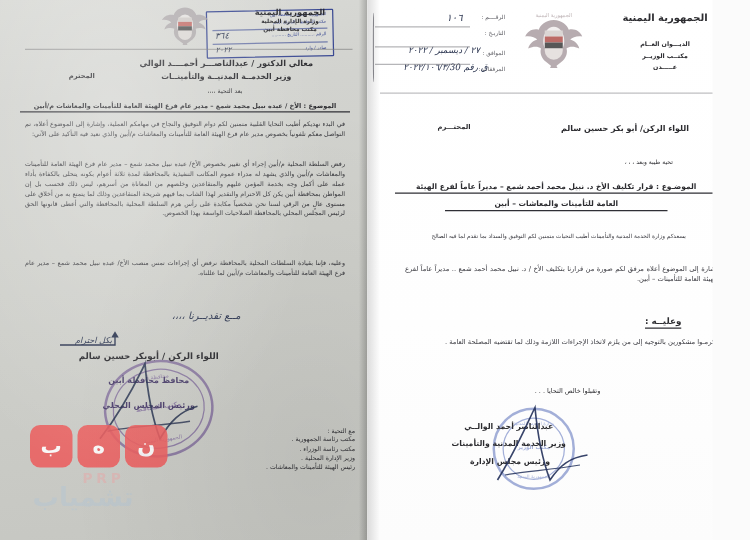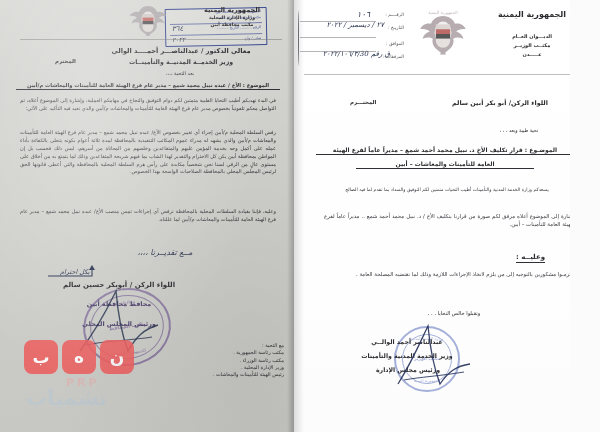--- a/index.html
+++ b/index.html
@@ -168,21 +168,21 @@
     <div class="left-edge-shadow"></div>
   </div>
 
   <div class="doc-right">
     <div class="right-left-shadow"></div>
 
     <div style="position:absolute;left:6px;top:10px;width:104px;height:56px;">
       <div style="position:absolute;right:0;top:2px;font-size:4.6px;color:#59595f;">الرقــــم :</div>
       <div class="hand" style="position:absolute;right:34px;top:0;font-size:8px;">١٠٦</div>
       <div style="position:absolute;right:0;top:15px;font-size:4.6px;color:#59595f;">التاريـخ :</div>
-      <div class="hand" style="position:absolute;right:20px;top:11px;font-size:7px;">٢٧ / ديسمبر / ٢٠٢٢</div>
+      <div class="hand" style="position:absolute;right:20px;top:26px;font-size:7px;">٢٧ / ديسمبر / ٢٠٢٢</div>
       <div style="position:absolute;right:0;top:31px;font-size:4.6px;color:#59595f;">الموافق :</div>
       <div style="position:absolute;right:0;top:44px;font-size:4.6px;color:#59595f;">المرفقات :</div>
       <div class="hand" style="position:absolute;right:14px;top:40px;font-size:7px;">ق رقم ٢٠٢٢/١٠٦/٣/30</div>
       <div style="position:absolute;left:-2px;top:0;width:2px;height:56px;border-left:1px solid #6b6b72;border-radius:40%;"></div>
       <div style="position:absolute;left:0;right:28px;top:11px;height:1px;background:#6b6b72;opacity:.5;"></div>
       <div style="position:absolute;left:0;right:28px;top:27px;height:1px;background:#6b6b72;opacity:.5;"></div>
       <div style="position:absolute;left:0;right:28px;top:41px;height:1px;background:#6b6b72;opacity:.5;"></div>
     </div>
 
     <div class="emblem" style="left:125px;top:4px;">
@@ -200,21 +200,21 @@
       </svg>
     </div>
 
     <div class="blk hdr-line ar" style="left:176px;top:10px;width:124px;text-align:center;font-size:8px;">الجمهورية اليمنية</div>
     <div class="blk hdr-line ar" style="left:176px;top:33px;width:124px;text-align:center;font-size:5px;">الديـــوان العــام</div>
     <div class="blk hdr-line ar" style="left:176px;top:42px;width:124px;text-align:center;font-size:5px;">مكتــب الوزيــر</div>
     <div class="blk hdr-line ar" style="left:176px;top:51px;width:124px;text-align:center;font-size:5px;">عـــــدن</div>
 
     <div class="rule" style="left:10px;top:74px;width:288px;background:#8a8a90;"></div>
 
-    <div class="blk ar" style="left:120px;top:99px;width:172px;text-align:center;font-size:6.4px;font-weight:bold;">اللواء الركن/ أبو بكر أبين سالم</div>
+    <div class="blk ar" style="left:120px;top:99px;width:172px;text-align:center;font-size:6.4px;font-weight:bold;">اللواء الركن/ أبو بكر حسين سالم</div>
     <div class="blk ar" style="left:56px;top:99px;font-size:5.4px;font-weight:bold;">المحتـــرم</div>
 
     <div class="blk ar" style="left:170px;top:128px;width:110px;text-align:center;font-size:4.8px;">تحية طيبة وبعد ، ، ،</div>
 
     <div class="blk ar underline" style="left:22px;top:146px;width:258px;text-align:center;font-size:6px;font-weight:bold;">
       <span>الموضـوع :</span>
       <span>قرار تكليف الأخ د. نبيل محمد أحمد شمع – مديراً عاماً لفرع الهيئة</span>
     </div>
     <div class="blk ar underline" style="left:62px;top:160px;width:178px;text-align:center;font-size:6px;font-weight:bold;">العامة للتأمينات والمعاشات – أبين</div>
 

